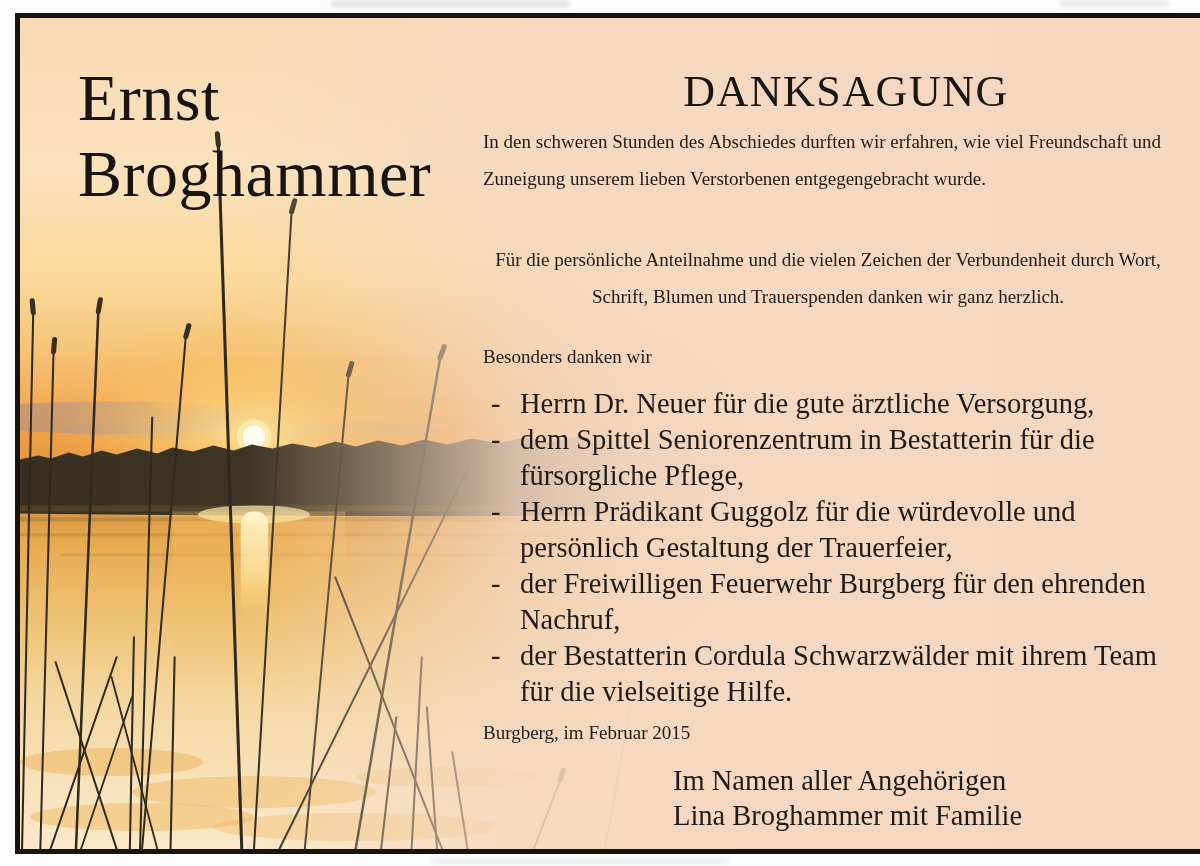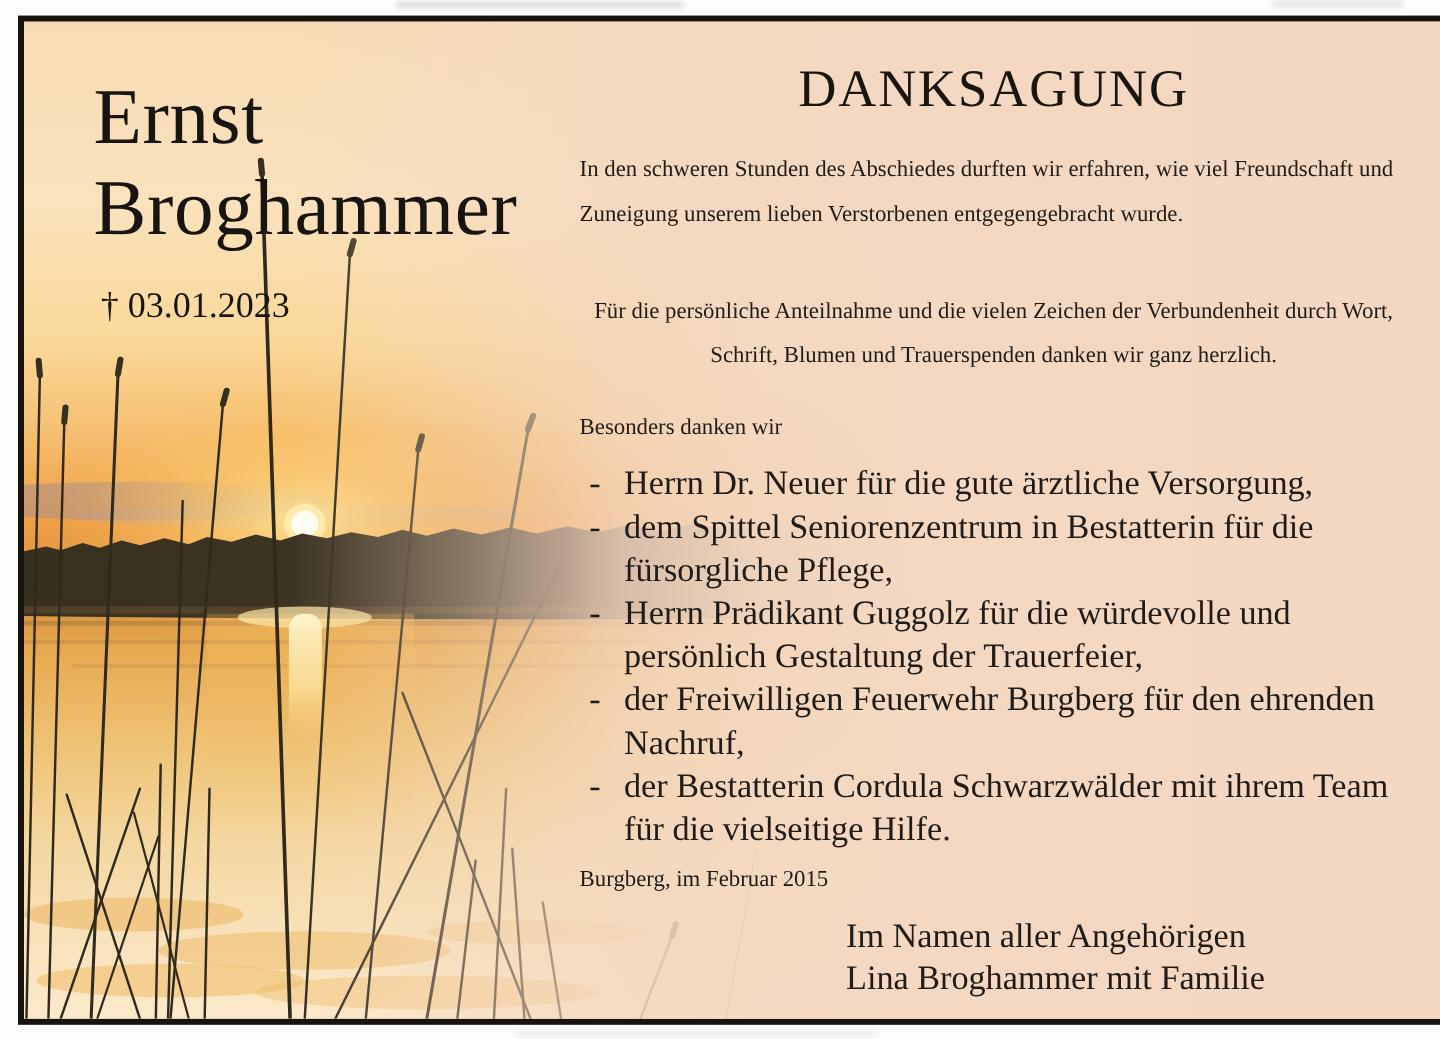--- a/index.html
+++ b/index.html
@@ -18,32 +18,32 @@
     background:linear-gradient(90deg,
       rgba(244,216,193,0) 0%,rgba(244,216,193,0) 19%,
       rgba(244,216,193,.40) 31%,rgba(244,216,193,.82) 42%,
       rgba(244,216,193,.96) 52%,rgba(244,216,193,1) 64%,
       rgba(243,215,192,1) 100%);}
   .content{position:absolute;inset:0;color:#1f1b18;}
   .name-block{position:absolute;left:58px;top:42px;font-size:66px;line-height:76px;
               letter-spacing:.5px;color:#181411;}
   .dates-block{position:absolute;left:64px;top:217px;font-size:30px;line-height:39px;color:#181411;}
   .right-col{position:absolute;left:463px;top:0;width:690px;}
-  .title{position:absolute;left:0;top:30px;width:100%;margin:0;text-align:center;
+  .title{position:absolute;left:0;top:30px;width:100%;margin:18px;text-align:center;
          font-size:44px;font-weight:400;letter-spacing:1.5px;color:#19150f;}
   .right-col p{position:absolute;left:0;margin:0;width:100%;font-size:19px;line-height:37px;}
   .p1{top:105px;}
   .p2{top:223px;text-align:center;}
   .intro{top:320px;}
   .thanks-list{position:absolute;left:0;top:368px;width:100%;font-size:28.5px;line-height:36px;}
   .li{display:flex;}
   .li .dash{width:37px;flex:0 0 37px;padding-left:8px;box-sizing:border-box;}
   .li .txt{flex:1;}
   .dateline{top:696px;}
-  .signature{position:absolute;left:653px;top:745px;font-size:28.5px;line-height:35px;margin-left:32px;}
+  .signature{position:absolute;left:653px;top:745px;font-size:28.5px;line-height:35px;}
 </style>
 </head>
 <body>
 
 <div class="page">
 
   <div class="scan-streak" style="left:330px;top:1px;width:240px;height:6px;"></div>
   <div class="scan-streak" style="left:1060px;top:0;width:110px;height:7px;opacity:.7;"></div>
   <div class="scan-streak" style="left:430px;top:858px;width:300px;height:6px;opacity:.5;"></div>
 
@@ -149,21 +149,20 @@
     <div class="bg-overlay"></div>
 
     <div class="content">
 
       <div class="name-block">
         <div>Ernst</div>
         <div>Broghammer</div>
       </div>
 
       <div class="dates-block">
-        <div>† 03.01.2023</div>
       </div>
 
       <div class="right-col">
         <h1 class="title">DANKSAGUNG</h1>
 
         <p class="p1">In den schweren Stunden des Abschiedes durften wir erfahren, wie viel Freundschaft und Zuneigung unserem lieben Verstorbenen entgegengebracht wurde.</p>
         <p class="p2">Für die persönliche Anteilnahme und die vielen Zeichen der Verbundenheit durch Wort, Schrift, Blumen und Trauerspenden danken wir ganz herzlich.</p>
         <p class="intro">Besonders danken wir</p>
 
         <div class="thanks-list">

